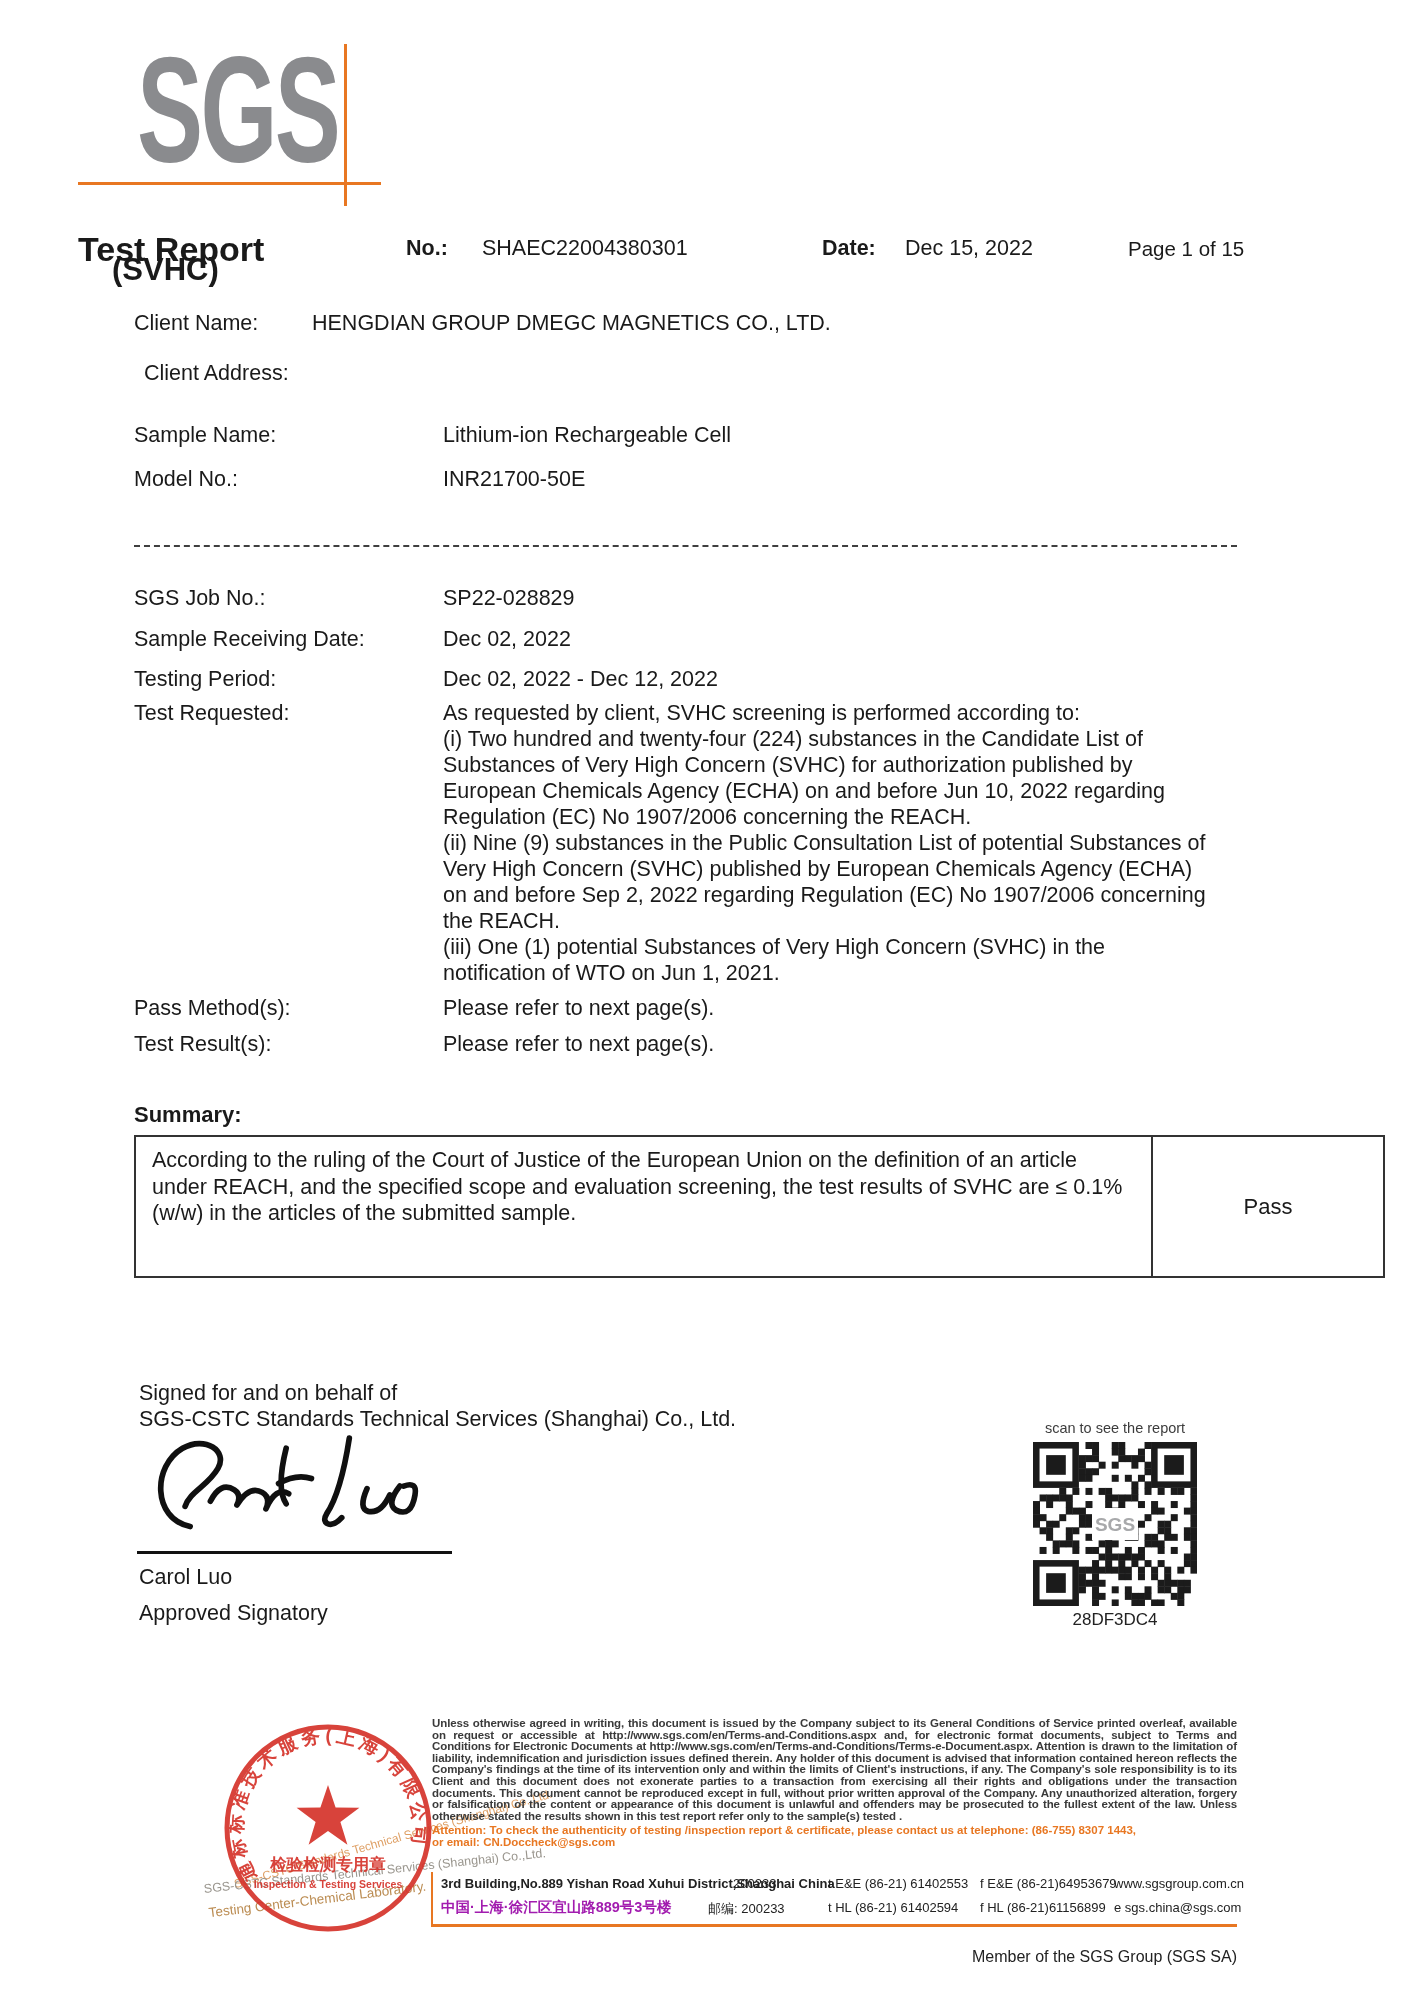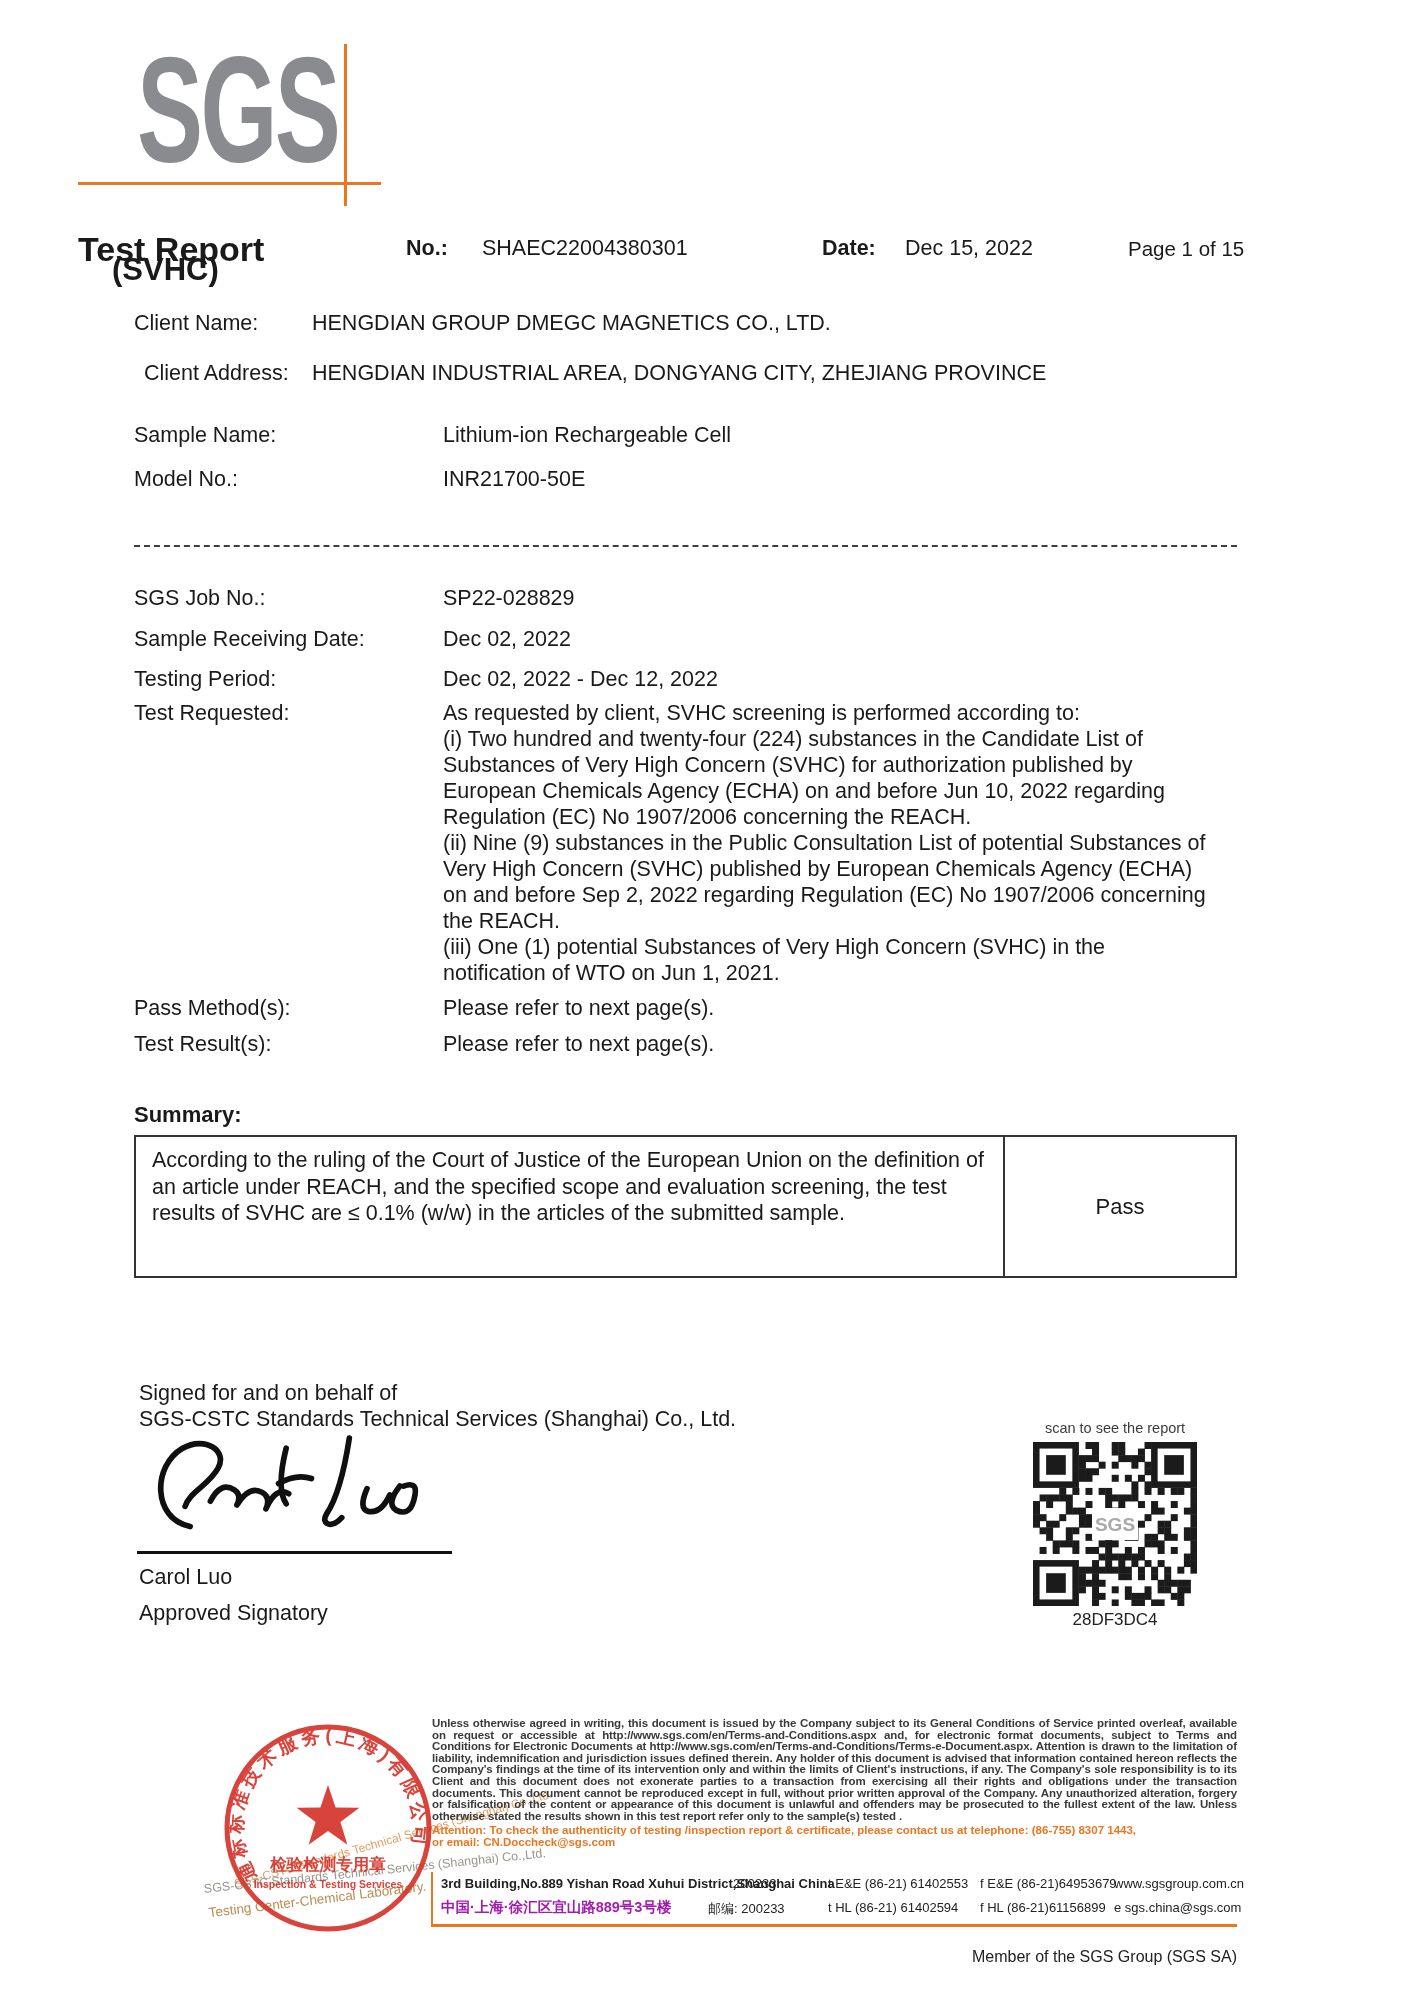--- a/index.html
+++ b/index.html
@@ -35,21 +35,20 @@
   <div class="abs b" style="left:112px;top:252px;font-size:31px;">(SVHC)</div>
   <div class="abs b" style="left:406px;top:236px;font-size:21.5px;">No.:</div>
   <div class="abs" style="left:482px;top:236px;font-size:21.5px;">SHAEC22004380301</div>
   <div class="abs b" style="left:822px;top:236px;font-size:21.5px;">Date:</div>
   <div class="abs" style="left:905px;top:236px;font-size:21.5px;">Dec 15, 2022</div>
   <div class="abs" style="left:1128px;top:237px;font-size:20.5px;">Page 1 of 15</div>
 
   <div class="abs t" style="left:134px;top:310px;">Client Name:</div>
   <div class="abs t" style="left:312px;top:310px;">HENGDIAN GROUP DMEGC MAGNETICS CO., LTD.</div>
   <div class="abs t" style="left:144px;top:360px;text-align:center;">Client Address:</div>
-  <div class="abs t" style="left:312px;top:360px;">HENGDIAN INDUSTRIAL AREA, DONGYANG CITY, ZHEJIANG PROVINCE</div>
 
   <div class="abs t" style="left:134px;top:422px;">Sample Name:</div>
   <div class="abs t" style="left:443px;top:422px;">Lithium-ion Rechargeable Cell</div>
   <div class="abs t" style="left:134px;top:466px;">Model No.:</div>
   <div class="abs t" style="left:443px;top:466px;">INR21700-50E</div>
   <div class="abs dashline" style="left:134px;top:545px;width:1103px;"></div>
 
   <div class="abs t" style="left:134px;top:585px;">SGS Job No.:</div>
   <div class="abs t" style="left:443px;top:585px;">SP22-028829</div>
   <div class="abs t" style="left:134px;top:626px;">Sample Receiving Date:</div>
@@ -60,21 +59,21 @@
   <div class="abs t preline" style="left:443px;top:700px;width:770px;">As requested by client, SVHC screening is performed according to:
  (i) Two hundred and twenty-four (224) substances in the Candidate List of Substances of Very High Concern (SVHC) for authorization published by European Chemicals Agency (ECHA) on and before Jun 10, 2022 regarding Regulation (EC) No 1907/2006 concerning the REACH.
  (ii) Nine (9) substances in the Public Consultation List of potential Substances of Very High Concern (SVHC) published by European Chemicals Agency (ECHA) on and before Sep 2, 2022 regarding Regulation (EC) No 1907/2006 concerning the REACH.
  (iii) One (1) potential Substances of Very High Concern (SVHC) in the notification of WTO on Jun 1, 2021.</div>
   <div class="abs t" style="left:134px;top:995px;">Pass Method(s):</div>
   <div class="abs t" style="left:443px;top:995px;">Please refer to next page(s).</div>
   <div class="abs t" style="left:134px;top:1031px;">Test Result(s):</div>
   <div class="abs t" style="left:443px;top:1031px;">Please refer to next page(s).</div>
 
   <div class="abs b" style="left:134px;top:1102px;font-size:22px;">Summary:</div>
-  <div class="abs sumbox" style="left:134px;top:1135px;width:1103px;height:143px;box-sizing:border-box;">
+  <div class="abs sumbox" style="left:134px;top:1135px;width:1251px;height:143px;box-sizing:border-box;">
     <div class="cell-l">According to the ruling of the Court of Justice of the European Union on the definition of an article under REACH, and the specified scope and evaluation screening, the test results of SVHC are ≤ 0.1% (w/w) in the articles of the submitted sample.</div>
     <div class="cell-r">Pass</div>
   </div>
 
   <div class="abs t" style="left:139px;top:1380px;">Signed for and on behalf of</div>
   <div class="abs t" style="left:139px;top:1406px;">SGS-CSTC Standards Technical Services (Shanghai) Co., Ltd.</div>
   <svg class="abs" style="left:135px;top:1428px;" width="320" height="120" viewBox="0 0 250 95">
     <g fill="none" stroke="#101010" stroke-width="4.5" stroke-linecap="round" stroke-linejoin="round">
       <path d="M42,78 C12,72 12,30 36,16 C54,6 72,18 64,32 C56,46 42,50 38,62"></path>
       <path d="M58,58 q8,-16 19,-9 q6,4 2,12 q10,-16 20,-10 q7,4 3,13 q8,-18 18,-12"></path>

